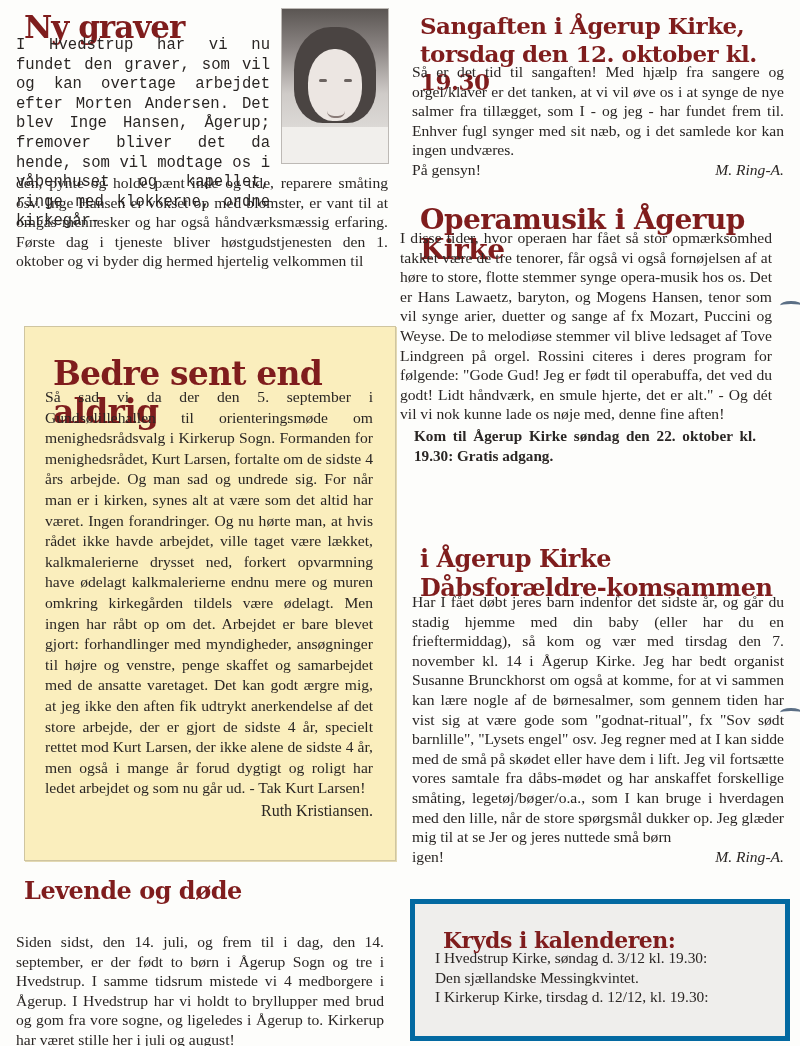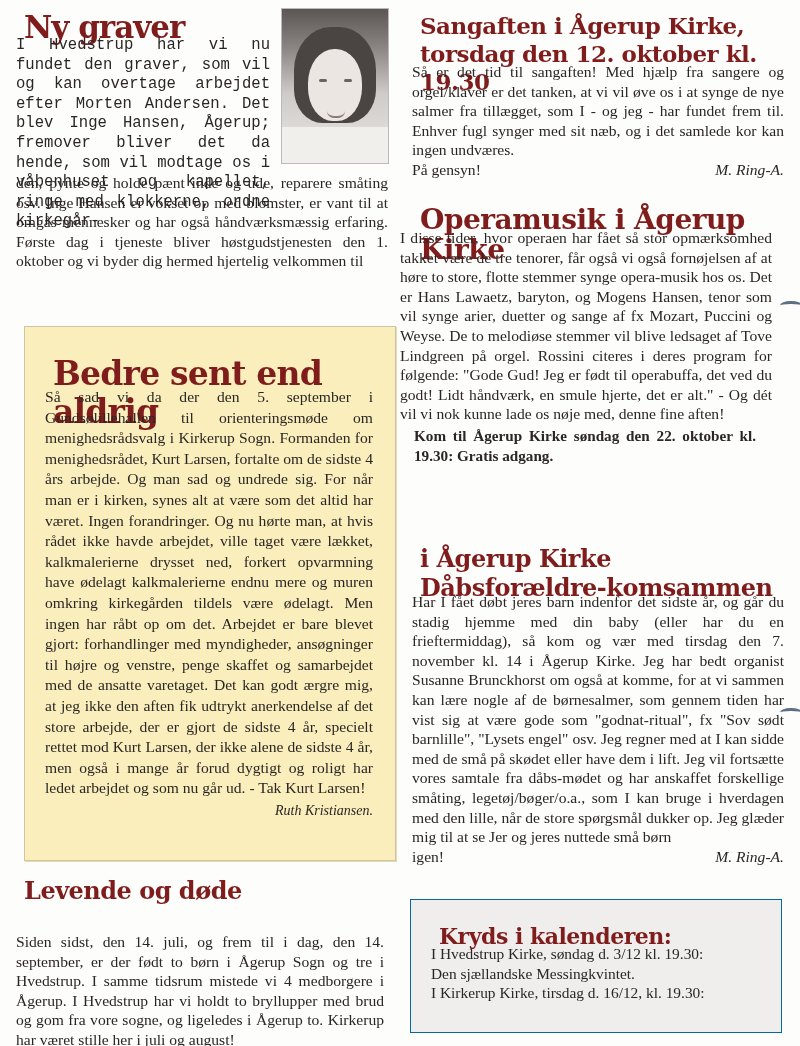--- a/index.html
+++ b/index.html
@@ -3,21 +3,21 @@
   <meta charset="utf-8">
   <style>
     html, body { margin: 0; padding: 0; }
     body {
       width: 800px; height: 1046px; overflow: hidden; position: relative;
       background: #fdfdfb; color: #2a2624;
       font-family: "Liberation Serif", "DejaVu Serif", serif;
     }
     h1, h2 { margin: 8px; font-family: "DejaVu Serif", "Liberation Serif", serif; font-weight: bold; color: #7f1d1d; letter-spacing: -0.5px; }
     .body-text { font-size: 15.6px; line-height: 19.6px; text-align: justify; margin: 0; }
-    .sig { font-style: italic; text-align: right; font-size: 14px; line-height: 19.6px; }
+    .sig { text-align: right; font-size: 16px; line-height: 19.6px; }
     .sig-inline { display: flex; justify-content: space-between; font-size: 15.6px; line-height: 19.6px; }
     .sig-inline .s { font-style: italic; }
 
     
     .ny-title { position: absolute; left: 16px; top: 2px; font-size: 31px; line-height: 34px; font-weight: bold; font-family: "DejaVu Serif", serif; letter-spacing: -1px; }
     .photo { position: absolute; left: 281px; top: 8px; width: 106px; height: 154px; background: linear-gradient(180deg, #5b5653 0%, #8a8482 25%, #cfcbc8 55%, #e9e7e4 100%); border: 1px solid #bdb9b5; overflow: hidden; }
     .photo .hair { position: absolute; left: 12px; top: 18px; width: 82px; height: 96px; border-radius: 45% 45% 35% 35%; background: #4a4442; }
     .photo .face { position: absolute; left: 26px; top: 40px; width: 54px; height: 72px; border-radius: 48% 48% 46% 46%; background: #ece6e2; }
     .photo .eye1, .photo .eye2 { position: absolute; top: 70px; width: 8px; height: 3px; background: #6b6360; border-radius: 2px; }
     .photo .eye1 { left: 37px; } .photo .eye2 { left: 62px; }
@@ -40,21 +40,21 @@
     
     .sang-title { position: absolute; left: 412px; top: 4px; width: 380px; font-size: 23px; line-height: 28px; }
     .sang-text { position: absolute; left: 412px; top: 62px; width: 372px; }
     .opera-title { position: absolute; left: 412px; top: 197px; font-size: 28px; line-height: 30px; }
     .opera-text { position: absolute; left: 400px; top: 228px; width: 372px; }
     .opera-bold { font-weight: bold; font-size: 15.2px; line-height: 20px; padding-left: 14px; text-align: justify; margin-top: 2px; }
     .dabs-title { position: absolute; left: 412px; top: 536px; width: 380px; font-size: 24px; line-height: 29px; }
     .dabs-text { position: absolute; left: 412px; top: 592px; width: 372px; }
 
     
-    .box-grey { position: absolute; left: 410px; top: 899px; width: 370px; height: 132px; background: #efeeec; border: 1px solid #0369a1; }
+    .box-grey { position: absolute; left: 410px; top: 899px; width: 370px; height: 132px; background: #efeeec; border: 5px solid #0369a1; }
     .box-grey h2 { position: absolute; left: 20px; top: 14px; font-size: 22px; line-height: 28px; }
     .box-grey .lines { position: absolute; left: 20px; top: 44px; width: 345px; font-size: 15.4px; line-height: 19.6px; }
     .box-grey .lines div { white-space: nowrap; }
 
     .binder-mark { position: absolute; width: 22px; height: 6px; border-top: 3px solid #5b6f85; border-radius: 50% 50% 0 0; }
   </style>
 </head>
 <body>
 
 <h1 class="ny-title">Ny graver</h1>
@@ -110,18 +110,18 @@
     <span>igen!</span>
     <span class="s">M. Ring-A.</span>
   </div>
 </div>
 
 <div class="box-grey">
   <h2>Kryds i kalenderen:</h2>
   <div class="lines">
     <div>I Hvedstrup Kirke, søndag d. 3/12 kl. 19.30:</div>
     <div>Den sjællandske Messingkvintet.</div>
-    <div>I Kirkerup Kirke, tirsdag d. 16/12, kl. 19.30:</div>
+    <div>I Kirkerup Kirke, tirsdag d. 12/12, kl. 19.30:</div>
   </div>
 </div>
 
 <div class="binder-mark" style="left:780px; top:301px;"></div>
 <div class="binder-mark" style="left:780px; top:708px;"></div>
 
 </body></html>

